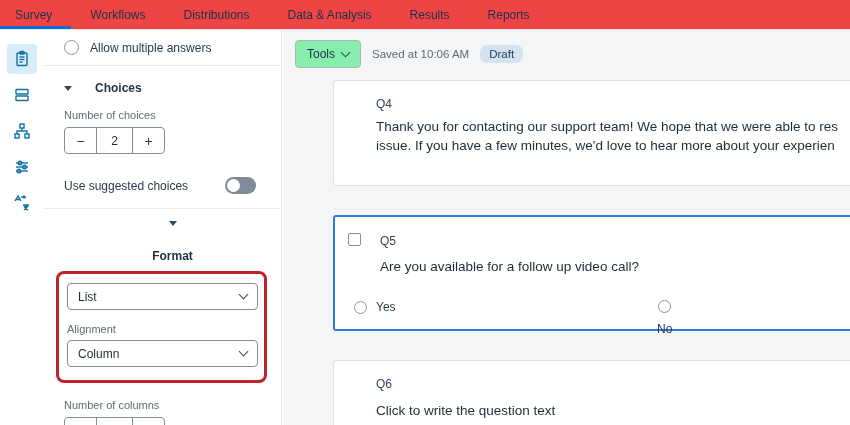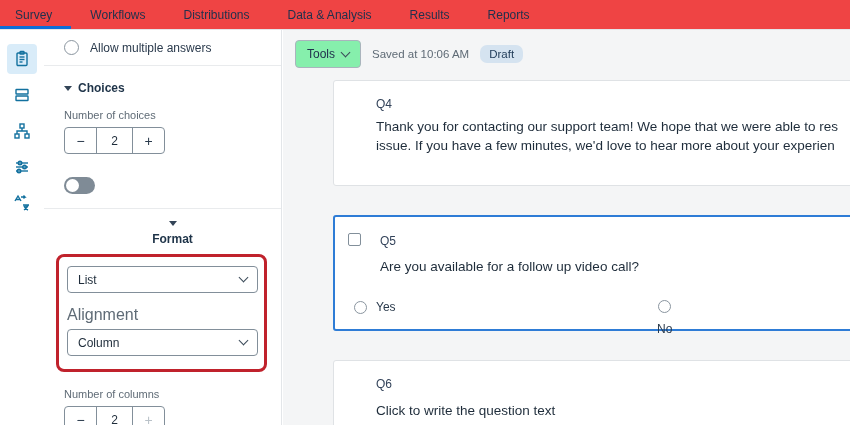--- a/index.html
+++ b/index.html
@@ -22,21 +22,21 @@
   .rail-item.selected { background:#d9ecf9; }
   .rail-item svg { stroke:#13719f; fill:none; stroke-width:1.4; }
 
   
   .panel { position:absolute; top:30px; left:44px; width:238px; bottom:0; background:#fff;
     border-right:1px solid #e3e6e9; overflow:hidden; }
   .allow-row { height:36px; display:flex; align-items:center; gap:11px; padding-left:20px;
     border-bottom:1px solid #e9ebed; }
   .radio { width:15px; height:15px; border:1.5px solid #8a959f; border-radius:50%; background:#fff; flex:0 0 auto; }
   .allow-label { font-size:12px; color:#2a3a4c; }
-  .sec-head { display:flex; align-items:center; gap:6px; padding-left:20px; margin-top:15px; }
+  .sec-head { display:flex; align-items:center; gap:23px; padding-left:20px; margin-top:15px; }
   .caret { width:0; height:0; border-left:4px solid transparent; border-right:4px solid transparent;
     border-top:5px solid #334457; }
   .sec-title { font-size:12px; font-weight:bold; color:#1e3348; }
   .small-label { font-size:11px; color:#5f6b76; padding-left:20px; margin-top:14px; }
   .stepper { display:flex; width:101px; height:27px; margin:6px 0 0 20px;
     border:1px solid #828f9a; border-radius:4px; background:#fff; overflow:hidden; }
   .step-btn { width:31px; display:flex; align-items:center; justify-content:center;
     font-size:14px; color:#2a3a4c; }
   .step-val { width:37px; display:flex; align-items:center; justify-content:center;
     font-size:12px; color:#1e2c3a; border-left:1px solid #828f9a; border-right:1px solid #828f9a; }
@@ -47,21 +47,21 @@
   .toggle { width:31px; height:17px; border-radius:9px; background:#7f8b96; position:relative; flex:0 0 auto; }
   .toggle .knob { position:absolute; top:2px; left:2px; width:13px; height:13px; border-radius:50%; background:#fff; }
   .divider { border-bottom:1px solid #e9ebed; margin-top:14px; }
   .format-annotation { margin:8px 12px 0 12px; border:3px solid #c0222c; border-radius:8px;
     padding:9px 8px 13px 8px; width:211px; }
   .dropdown { width:191px; height:27px; border:1px solid #828f9a; border-radius:4px; background:#fff;
     display:flex; align-items:center; justify-content:space-between; padding:0 10px; }
   .dd-value { font-size:12px; color:#1e2c3a; }
   .chev { width:7px; height:7px; border-right:1.5px solid #3b4a59; border-bottom:1.5px solid #3b4a59;
     transform:rotate(45deg); margin-top:-4px; flex:0 0 auto; }
-  .align-label { font-size:16px; color:#5f6b76; margin:13px 0 5px 0; }
+  .align-label { font-size:11px; color:#5f6b76; margin:13px 0 5px 0; }
 
   
   .canvas { position:absolute; top:30px; left:283px; right:0; bottom:0; background:#f4f5f6; overflow:hidden; }
   .toolbar { position:absolute; top:10px; left:12px; display:flex; align-items:center; gap:11px; }
   .tools-btn { height:28px; background:#86efac; border:1px solid #aab4bd; border-radius:4px;
     display:flex; align-items:center; gap:7px; padding:0 11px; font-size:12px; color:#21314d; }
   .tools-btn .chev { margin-top:-3px; }
   .saved-text { font-size:11.5px; color:#5f6b76; }
   .draft-badge { font-size:11.5px; color:#1e3a57; background:#d5e3f0; border-radius:7px; padding:3px 9px; }
 
@@ -150,20 +150,21 @@
     <span class="sec-title">Choices</span>
   </div>
   <div class="small-label">Number of choices</div>
   <div class="stepper">
     <div class="step-btn">−</div>
     <div class="step-val">2</div>
     <div class="step-btn">+</div>
   </div>
 
   <div class="suggested-row">
+    <span class="suggested-label">Use suggested choices</span>
     <span class="toggle">
         <span class="knob"></span>
       </span>
   </div>
 
   <div class="divider"></div>
 
   <div class="sec-head" style="margin-top:12px;flex-direction:column;">
     <span class="caret"></span>
     <span class="sec-title">Format</span>

